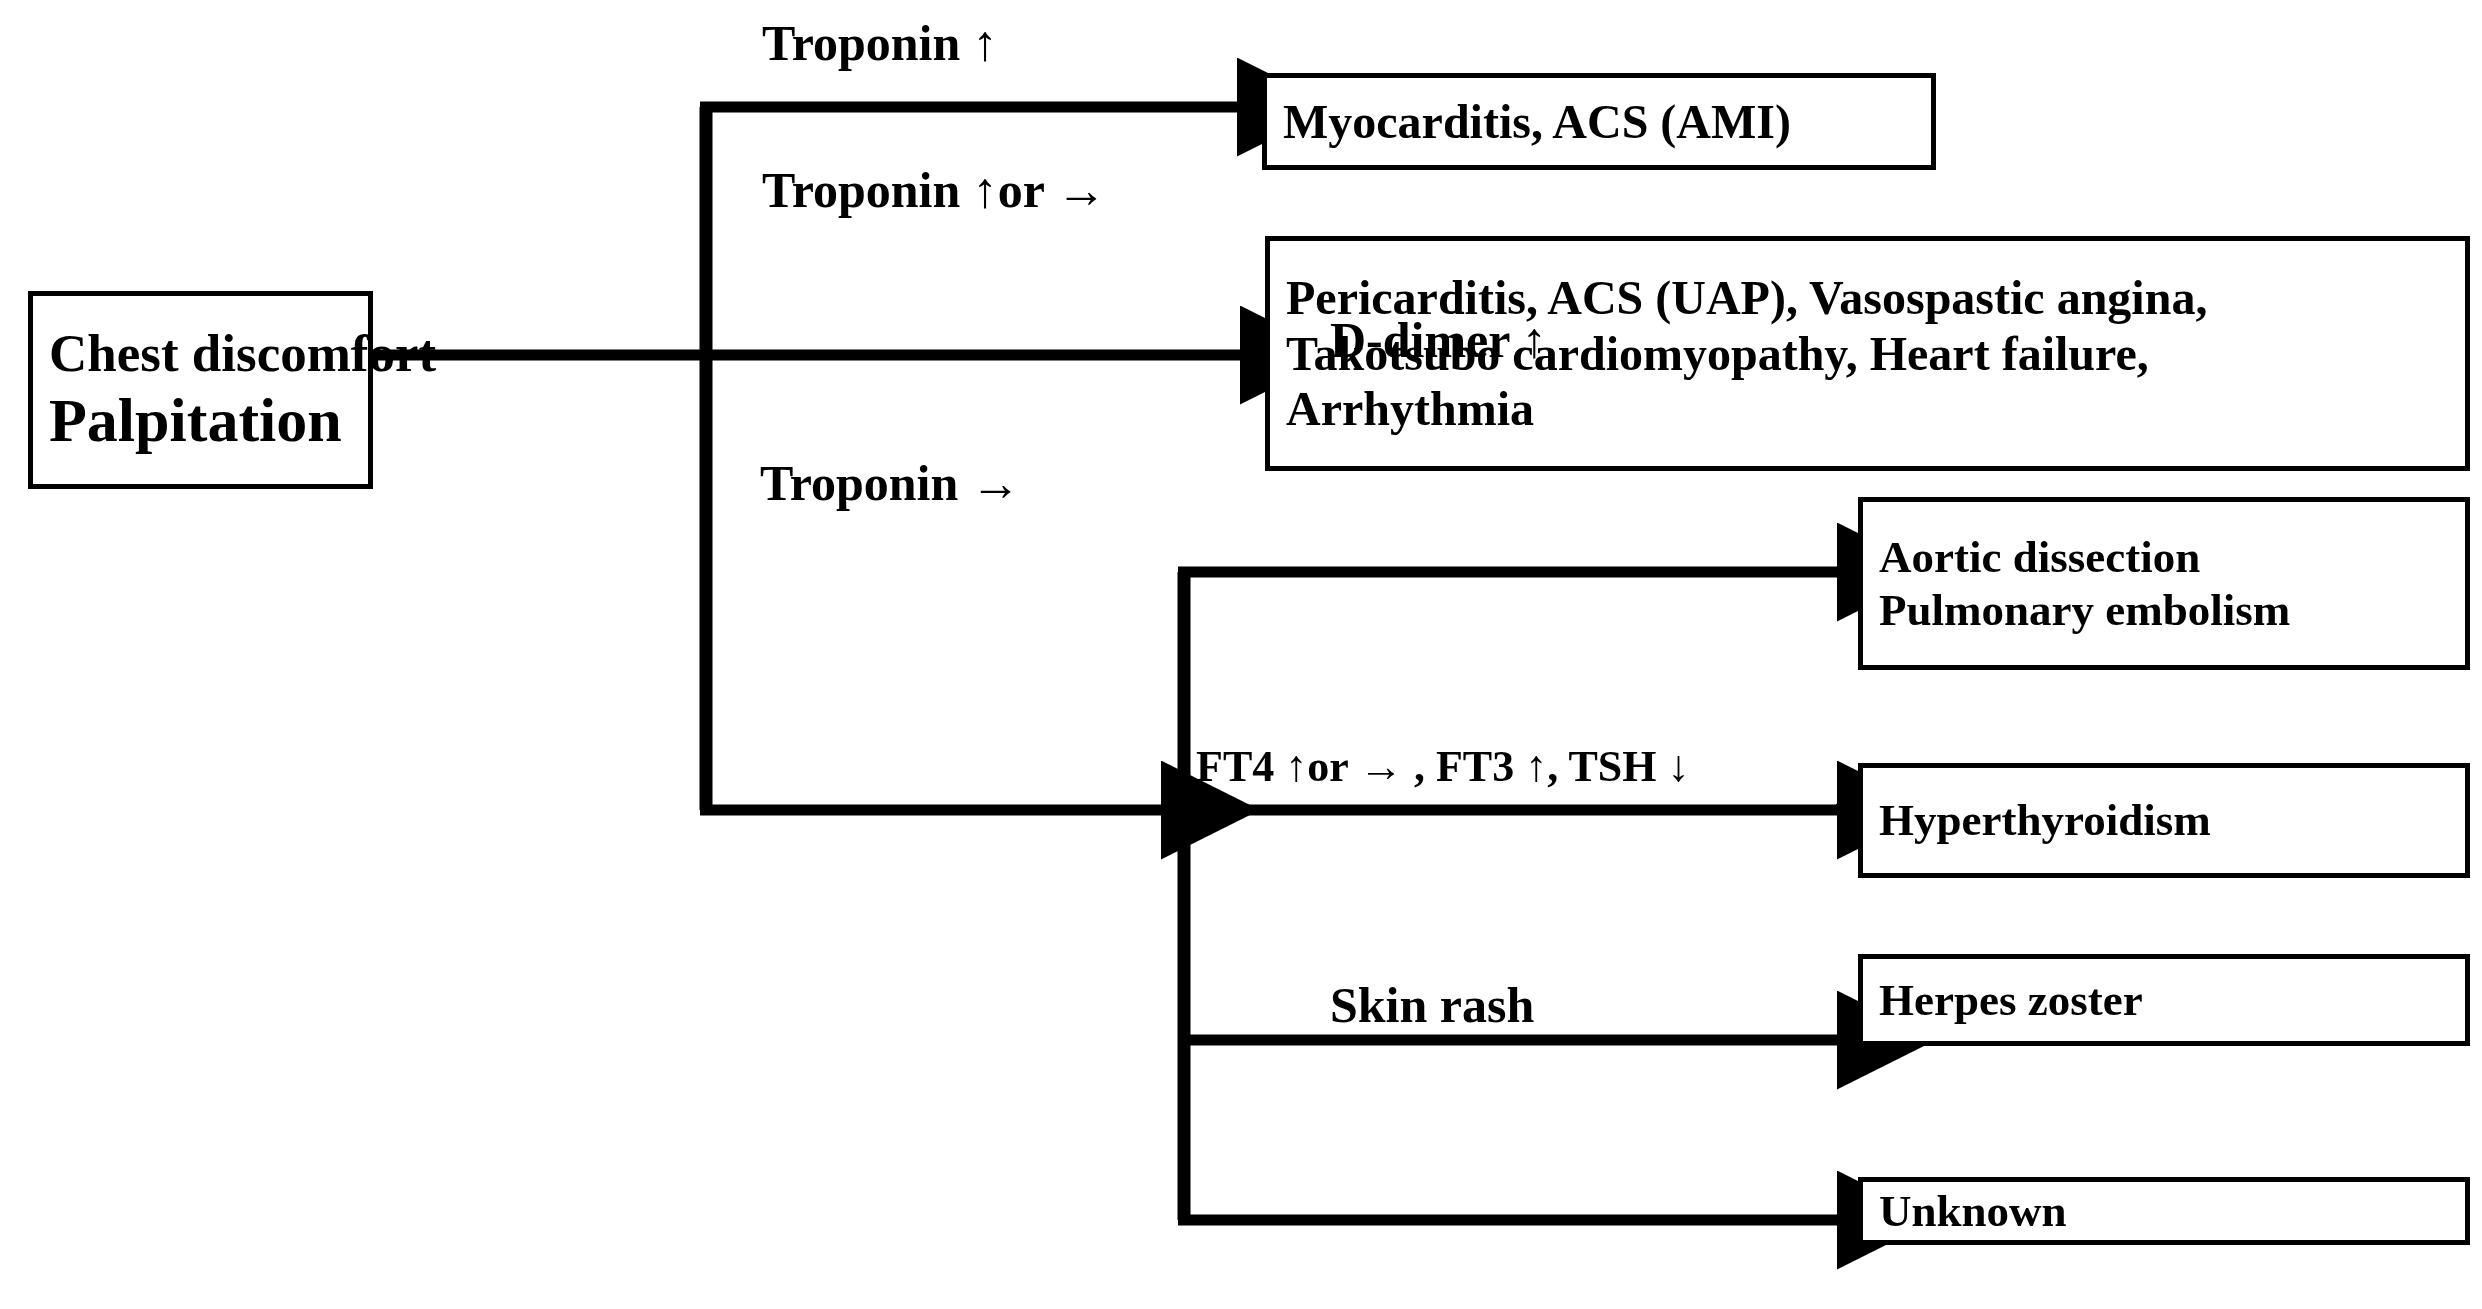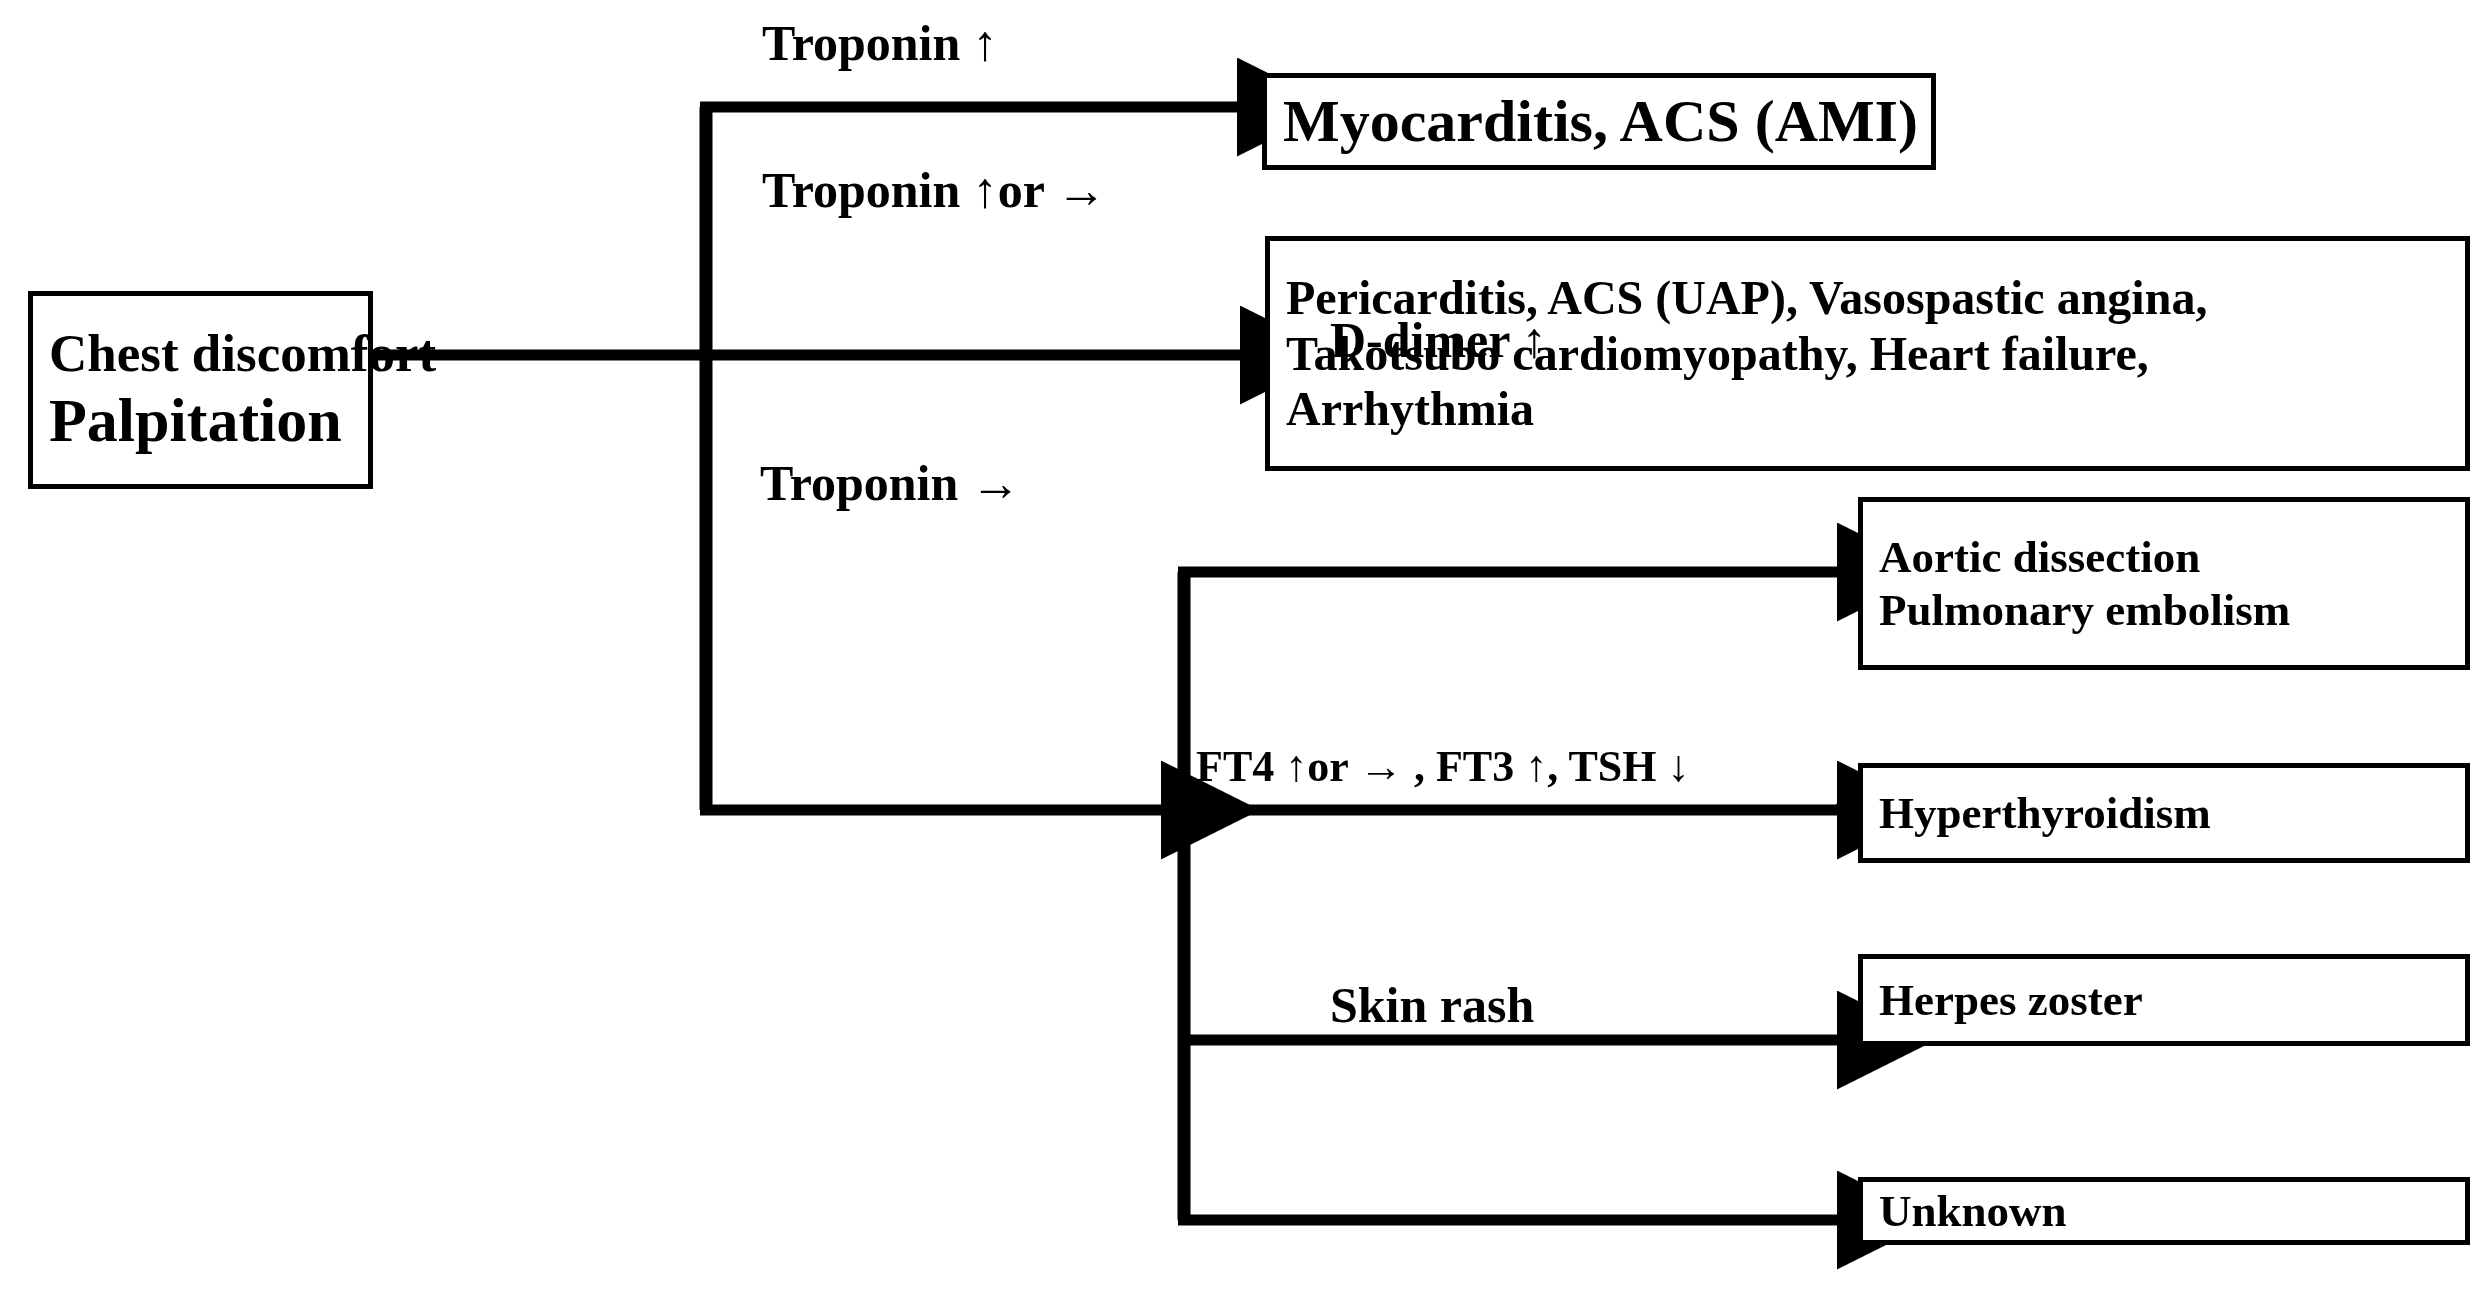--- a/index.html
+++ b/index.html
@@ -86,35 +86,35 @@
 
     <path d="M 1838 750 L 1838 805" stroke="#000000" stroke-width="4" fill="none" marker-end="url(#thinArrow)" transform="rotate(90 1838 805)"></path>
   </svg>
 
   <div class="node" style="left:28px; top:255px; width:345px; height:198px;margin-top:36px;">
     <div class="line" style="font-size:53px;">Chest discomfort</div>
     <div class="line" style="font-size:62px;">Palpitation</div>
   </div>
 
   <div class="node" style="left:1262px; top:73px; width:674px; height:97px;">
-    <div class="line" style="font-size:60px;">Myocarditis, ACS (AMI)</div>
+    <div class="line" style="font-size:48px;">Myocarditis, ACS (AMI)</div>
   </div>
 
   <div class="node" style="left:1265px; top:236px; width:1205px; height:235px;">
     <div class="line" style="font-size:48px;">Pericarditis, ACS (UAP), Vasospastic angina,</div>
     <div class="line" style="font-size:48px;">Takotsubo cardiomyopathy, Heart failure,</div>
     <div class="line" style="font-size:48px;">Arrhythmia</div>
   </div>
 
   <div class="node" style="left:1858px; top:497px; width:612px; height:173px;">
     <div class="line" style="font-size:45px;">Aortic dissection</div>
     <div class="line" style="font-size:45px;">Pulmonary embolism</div>
   </div>
 
-  <div class="node" style="left:1858px; top:763px; width:612px; height:100px;">
+  <div class="node" style="left:1858px; top:763px; width:612px; height:115px;">
     <div class="line" style="font-size:45px;">Hyperthyroidism</div>
   </div>
 
   <div class="node" style="left:1858px; top:954px; width:612px; height:92px;">
     <div class="line" style="font-size:45px;">Herpes zoster</div>
   </div>
 
   <div class="node" style="left:1858px; top:1177px; width:612px; height:68px;">
     <div class="line" style="font-size:45px;">Unknown</div>
   </div>

